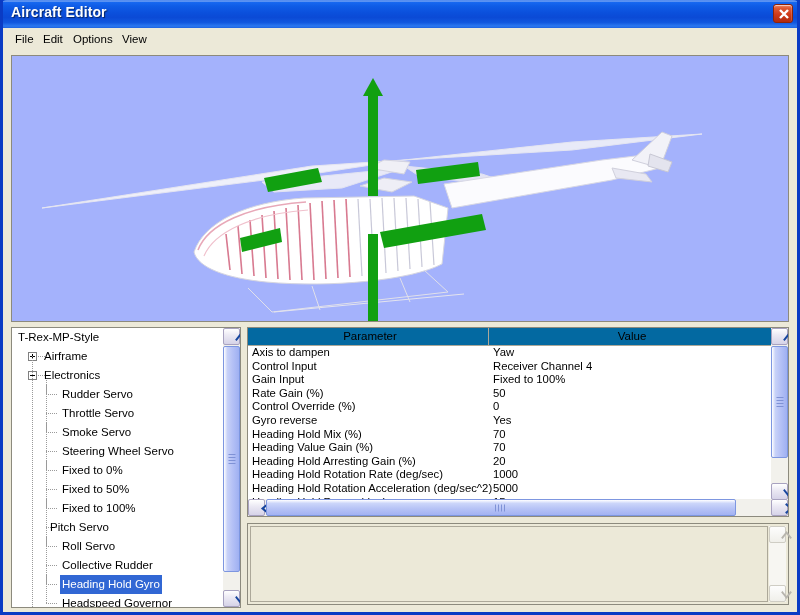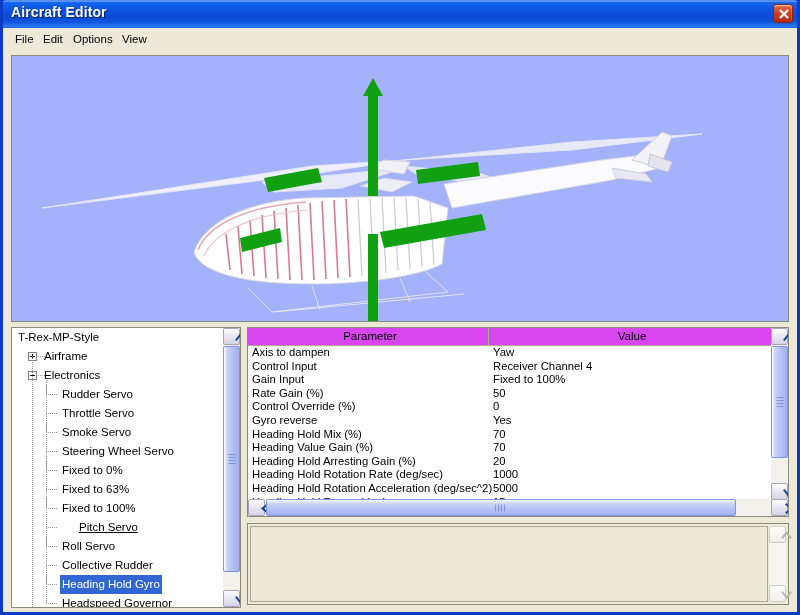--- a/index.html
+++ b/index.html
@@ -185,21 +185,21 @@
     border-bottom: 1px solid #aca899;
   }
   .col-header {
     position: absolute;
     top: 0; height: 17px;
     line-height: 17px;
     font-size: 11.5px;
     color: #000;
     padding-left: 4px;
     box-sizing: border-box;
-    background: #d946ef;
+    background: #0369a1;
     border-right: 1px solid #aca899;
     white-space: nowrap;
   }
   #list-body {
     position: absolute;
     left: 0; top: 18px;
     width: 524px; height: 154px;
     overflow: hidden;
   }
   .list-row {
@@ -408,31 +408,31 @@
             <div class="tree-label" style="left: 48px;">Steering Wheel Servo</div>
           </div>
           <div class="tree-row">
             <div class="dotline-h" style="left: 34px; width: 11px;"></div>
             <div class="dotline-v" style="left: 34px; top: 0px; height: 10px;"></div>
             <div class="tree-label" style="left: 48px;">Fixed to 0%</div>
           </div>
           <div class="tree-row">
             <div class="dotline-h" style="left: 34px; width: 11px;"></div>
             <div class="dotline-v" style="left: 34px; top: 0px; height: 10px;"></div>
-            <div class="tree-label" style="left: 48px;">Fixed to 63%</div>
+            <div class="tree-label" style="left: 48px;">Fixed to 50%</div>
           </div>
           <div class="tree-row">
             <div class="dotline-h" style="left: 34px; width: 11px;"></div>
             <div class="dotline-v" style="left: 34px; top: 0px; height: 10px;"></div>
             <div class="tree-label" style="left: 48px;">Fixed to 100%</div>
           </div>
           <div class="tree-row">
             <div class="dotline-h" style="left: 34px; width: 11px;"></div>
             <div class="dotline-v" style="left: 34px; top: 0px; height: 10px;"></div>
-            <div class="tree-label" style="left: 65px; text-decoration: underline;">Pitch Servo</div>
+            <div class="tree-label" style="left: 36px;">Pitch Servo</div>
           </div>
           <div class="tree-row">
             <div class="dotline-h" style="left: 34px; width: 11px;"></div>
             <div class="dotline-v" style="left: 34px; top: 0px; height: 10px;"></div>
             <div class="tree-label" style="left: 48px;">Roll Servo</div>
           </div>
           <div class="tree-row">
             <div class="dotline-h" style="left: 34px; width: 11px;"></div>
             <div class="dotline-v" style="left: 34px; top: 0px; height: 10px;"></div>
             <div class="tree-label" style="left: 48px;">Collective Rudder</div>

